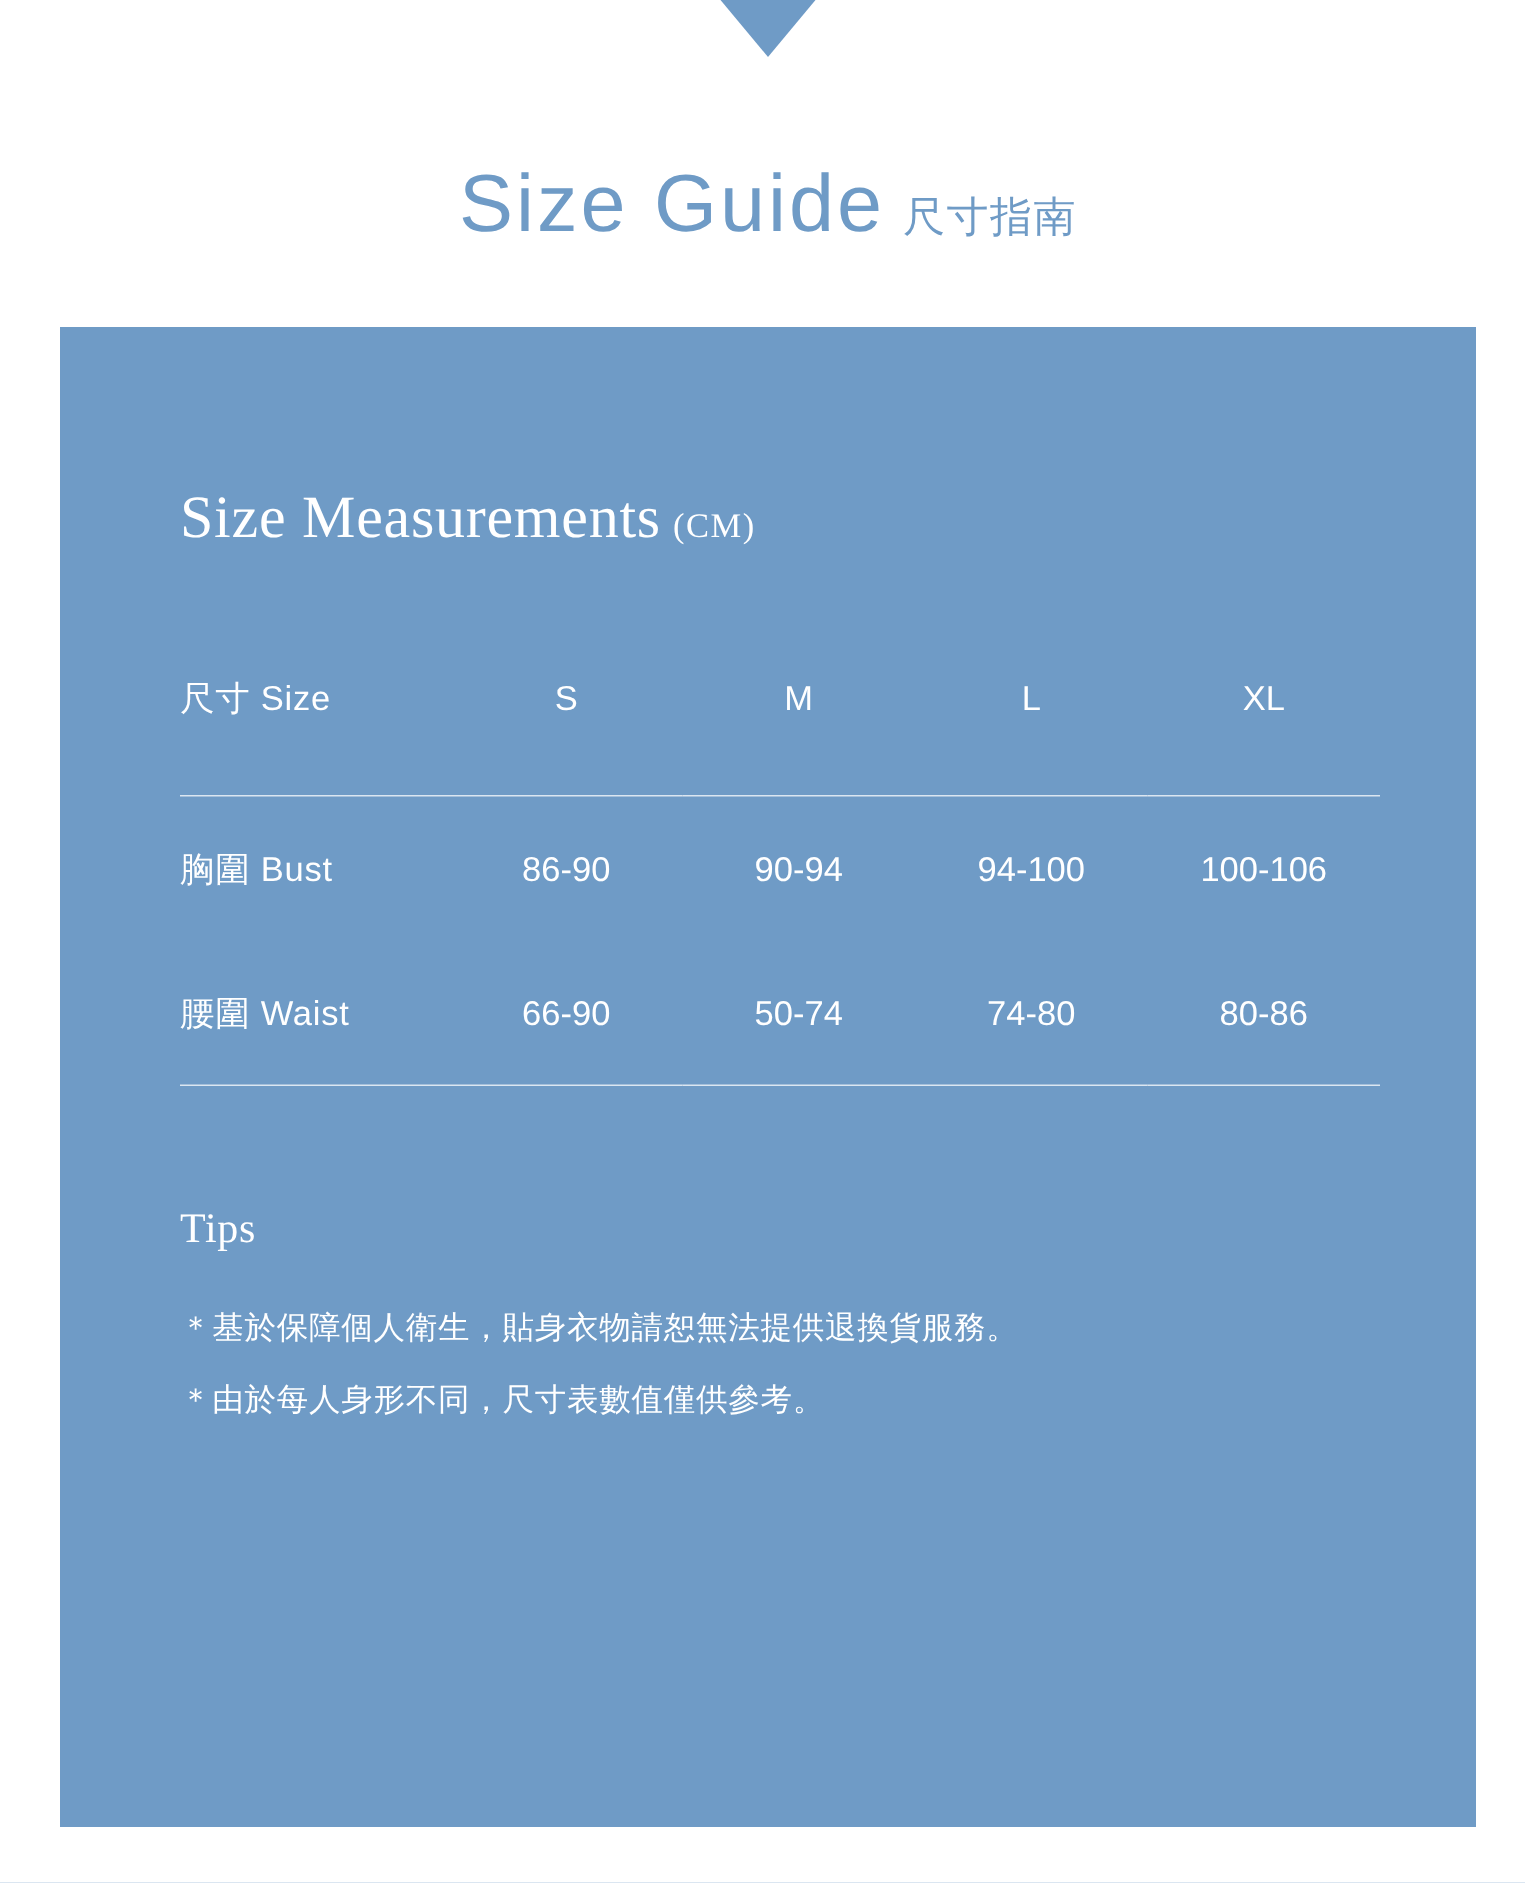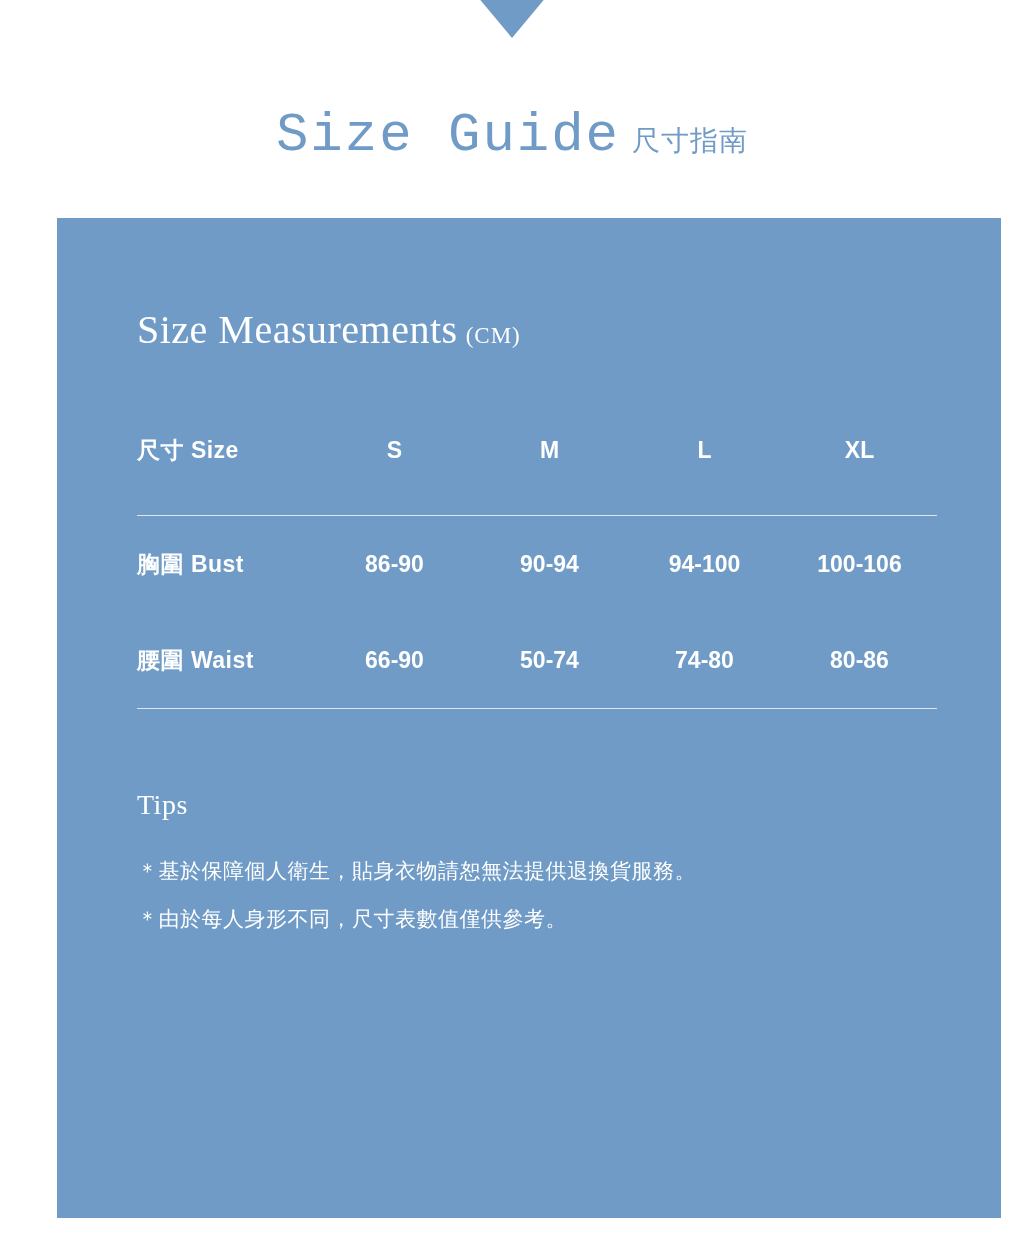--- a/index.html
+++ b/index.html
@@ -43,45 +43,45 @@
   
   .title-row {
     position: absolute;
     top: 105px;
     left: 0;
     width: 1024px;
     text-align: center;
     white-space: nowrap;
   }
   .title-en {
-    font-family: Liberation Mono, monospace;
+    font-family: Liberation Sans, sans-serif;
     font-size: 54px;
     color: #6f9bc6;
     letter-spacing: 2px;
     vertical-align: baseline;
   }
   .title-zh {
     font-size: 28px;
     color: #6f9bc6;
     letter-spacing: 1px;
     margin-left: 12px;
     vertical-align: baseline;
   }
 
   
   .panel {
     position: absolute;
     top: 218px;
-    left: 57px;
+    left: 40px;
     width: 944px;
     height: 1000px;
     background: #6f9bc6;
     color: #ffffff;
     box-sizing: border-box;
-    padding: 0 80px;
+    padding: 15px 80px;
   }
 
   .section-head {
     padding-top: 88px;
     white-space: nowrap;
   }
   .section-head .sh-main {
     font-family: "Liberation Serif", serif;
     font-size: 40px;
     letter-spacing: 0.5px;
@@ -97,21 +97,21 @@
 
   
   .size-table {
     margin-top: 66px;
     width: 800px;
     border-collapse: collapse;
     table-layout: fixed;
   }
   .size-table th,
   .size-table td {
-    font-weight: bold;
+    font-weight: normal;
     font-size: 23px;
     color: #ffffff;
     text-align: center;
     padding: 0;
     height: 96px;
     vertical-align: middle;
   }
   .size-table th.lbl,
   .size-table td.lbl {
     text-align: left;

